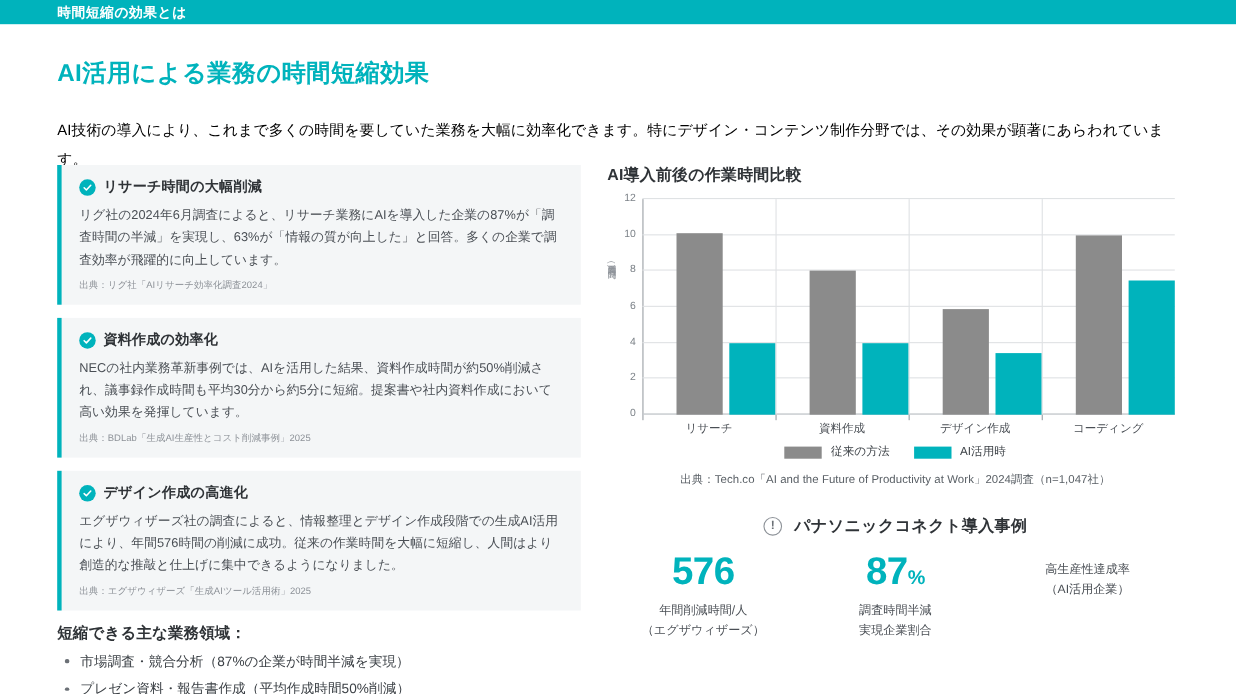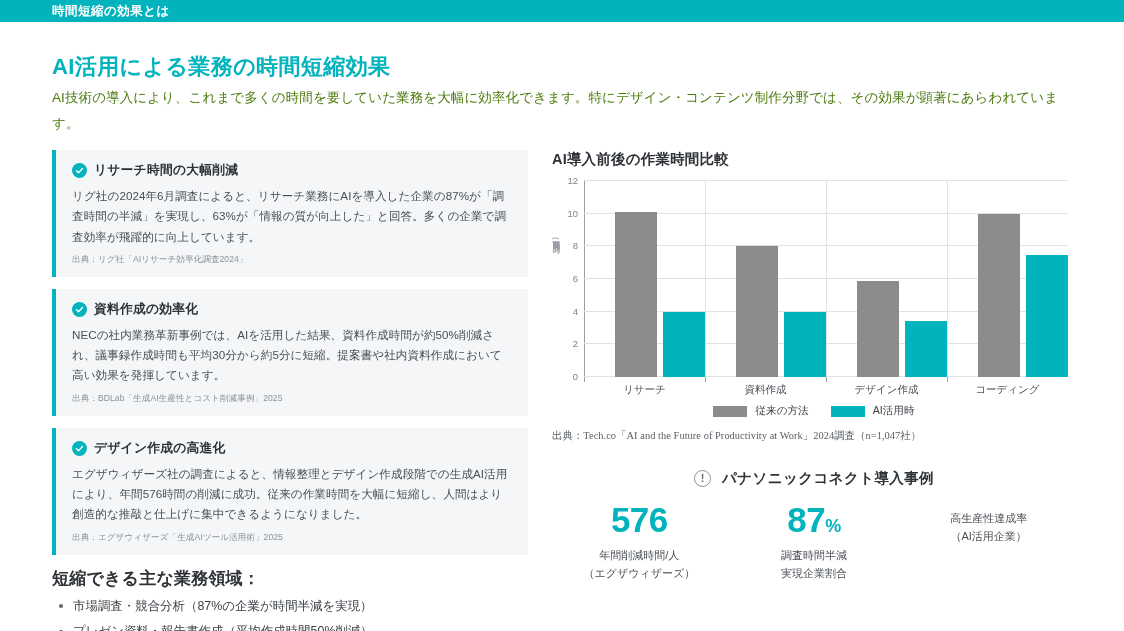--- a/index.html
+++ b/index.html
@@ -23,22 +23,22 @@
   }
 
   
   .body { position: absolute; left: 0; top: 33px; width: 1124px; height: 598px; padding-left: 20px; }
 
   .page-title {
     position: absolute; left: 52px; top: 19px;
     color: #00b3bc; font-size: 22px; font-weight: bold; letter-spacing: .4px;
   }
   .lede {
-    position: absolute; left: 52px; top: 52px; width: 1020px;
-    color: #4d7c0f; font-size: 13.5px; line-height: 1.95;
+    position: absolute; left: 52px; top: 73px; width: 1020px;
+    color: #000000; font-size: 13.5px; line-height: 1.95;
     letter-spacing: .1px;
   }
 
   
   .left-col { position: absolute; left: 52px; top: 117px; width: 476px; }
 
   .card {
     position: relative;
     background: #f4f6f7;
     border-left: 4px solid #00b3bc;
@@ -54,21 +54,21 @@
   .check-icon svg { display: block; }
   .card-title { font-size: 12.8px; font-weight: bold; color: #2f3337; letter-spacing: .2px; }
   .card-body {
     font-size: 11.6px; line-height: 1.75; color: #4a4f55; letter-spacing: .05px;
   }
   .card-source {
     margin-top: 7px; font-size: 8.6px; color: #8d9298; letter-spacing: .05px;
   }
 
   .subhead {
-    margin-top: 7px; font-size: 17px; font-weight: bold; color: #2f3337;
+    margin-top: 7px; font-size: 14px; font-weight: bold; color: #2f3337;
     letter-spacing: .2px;
   }
   .bullets { margin-top: 8px; list-style: none; }
   .bullets li {
     position: relative; padding-left: 21px; margin-bottom: 8.5px;
     font-size: 12.4px; color: #3c4146; letter-spacing: .05px;
   }
   .bullets li::before {
     content: ""; position: absolute; left: 7px; top: 6.5px;
     width: 3.5px; height: 3.5px; border-radius: 50%; background: #6b7076;
@@ -132,22 +132,22 @@
     display: flex; align-items: center; justify-content: center; gap: 22px;
     margin-top: 5px;
   }
   .legend-item { display: flex; align-items: center; gap: 8px; }
   .swatch { width: 34px; height: 11px; }
   .swatch.before { background: #8b8b8b; }
   .swatch.after  { background: #00b3bc; }
   .legend-label { font-size: 10.6px; color: #3c4146; text-align: center; }
 
   .chart-source {
-    margin-top: 11px; text-align: left;
-    font-size: 10.4px; color: #5a6066; letter-spacing: .05px; font-family: Liberation Serif, serif;
+    margin-top: 11px; text-align: center;
+    font-size: 10.4px; color: #5a6066; letter-spacing: .05px;
   }
 
   
   .stats { margin-top: 26px; }
   .stats-head {
     display: flex; align-items: center; justify-content: center; gap: 11px;
     margin-bottom: 14px;
   }
   .bang-icon {
     width: 17px; height: 17px; border-radius: 50%;

